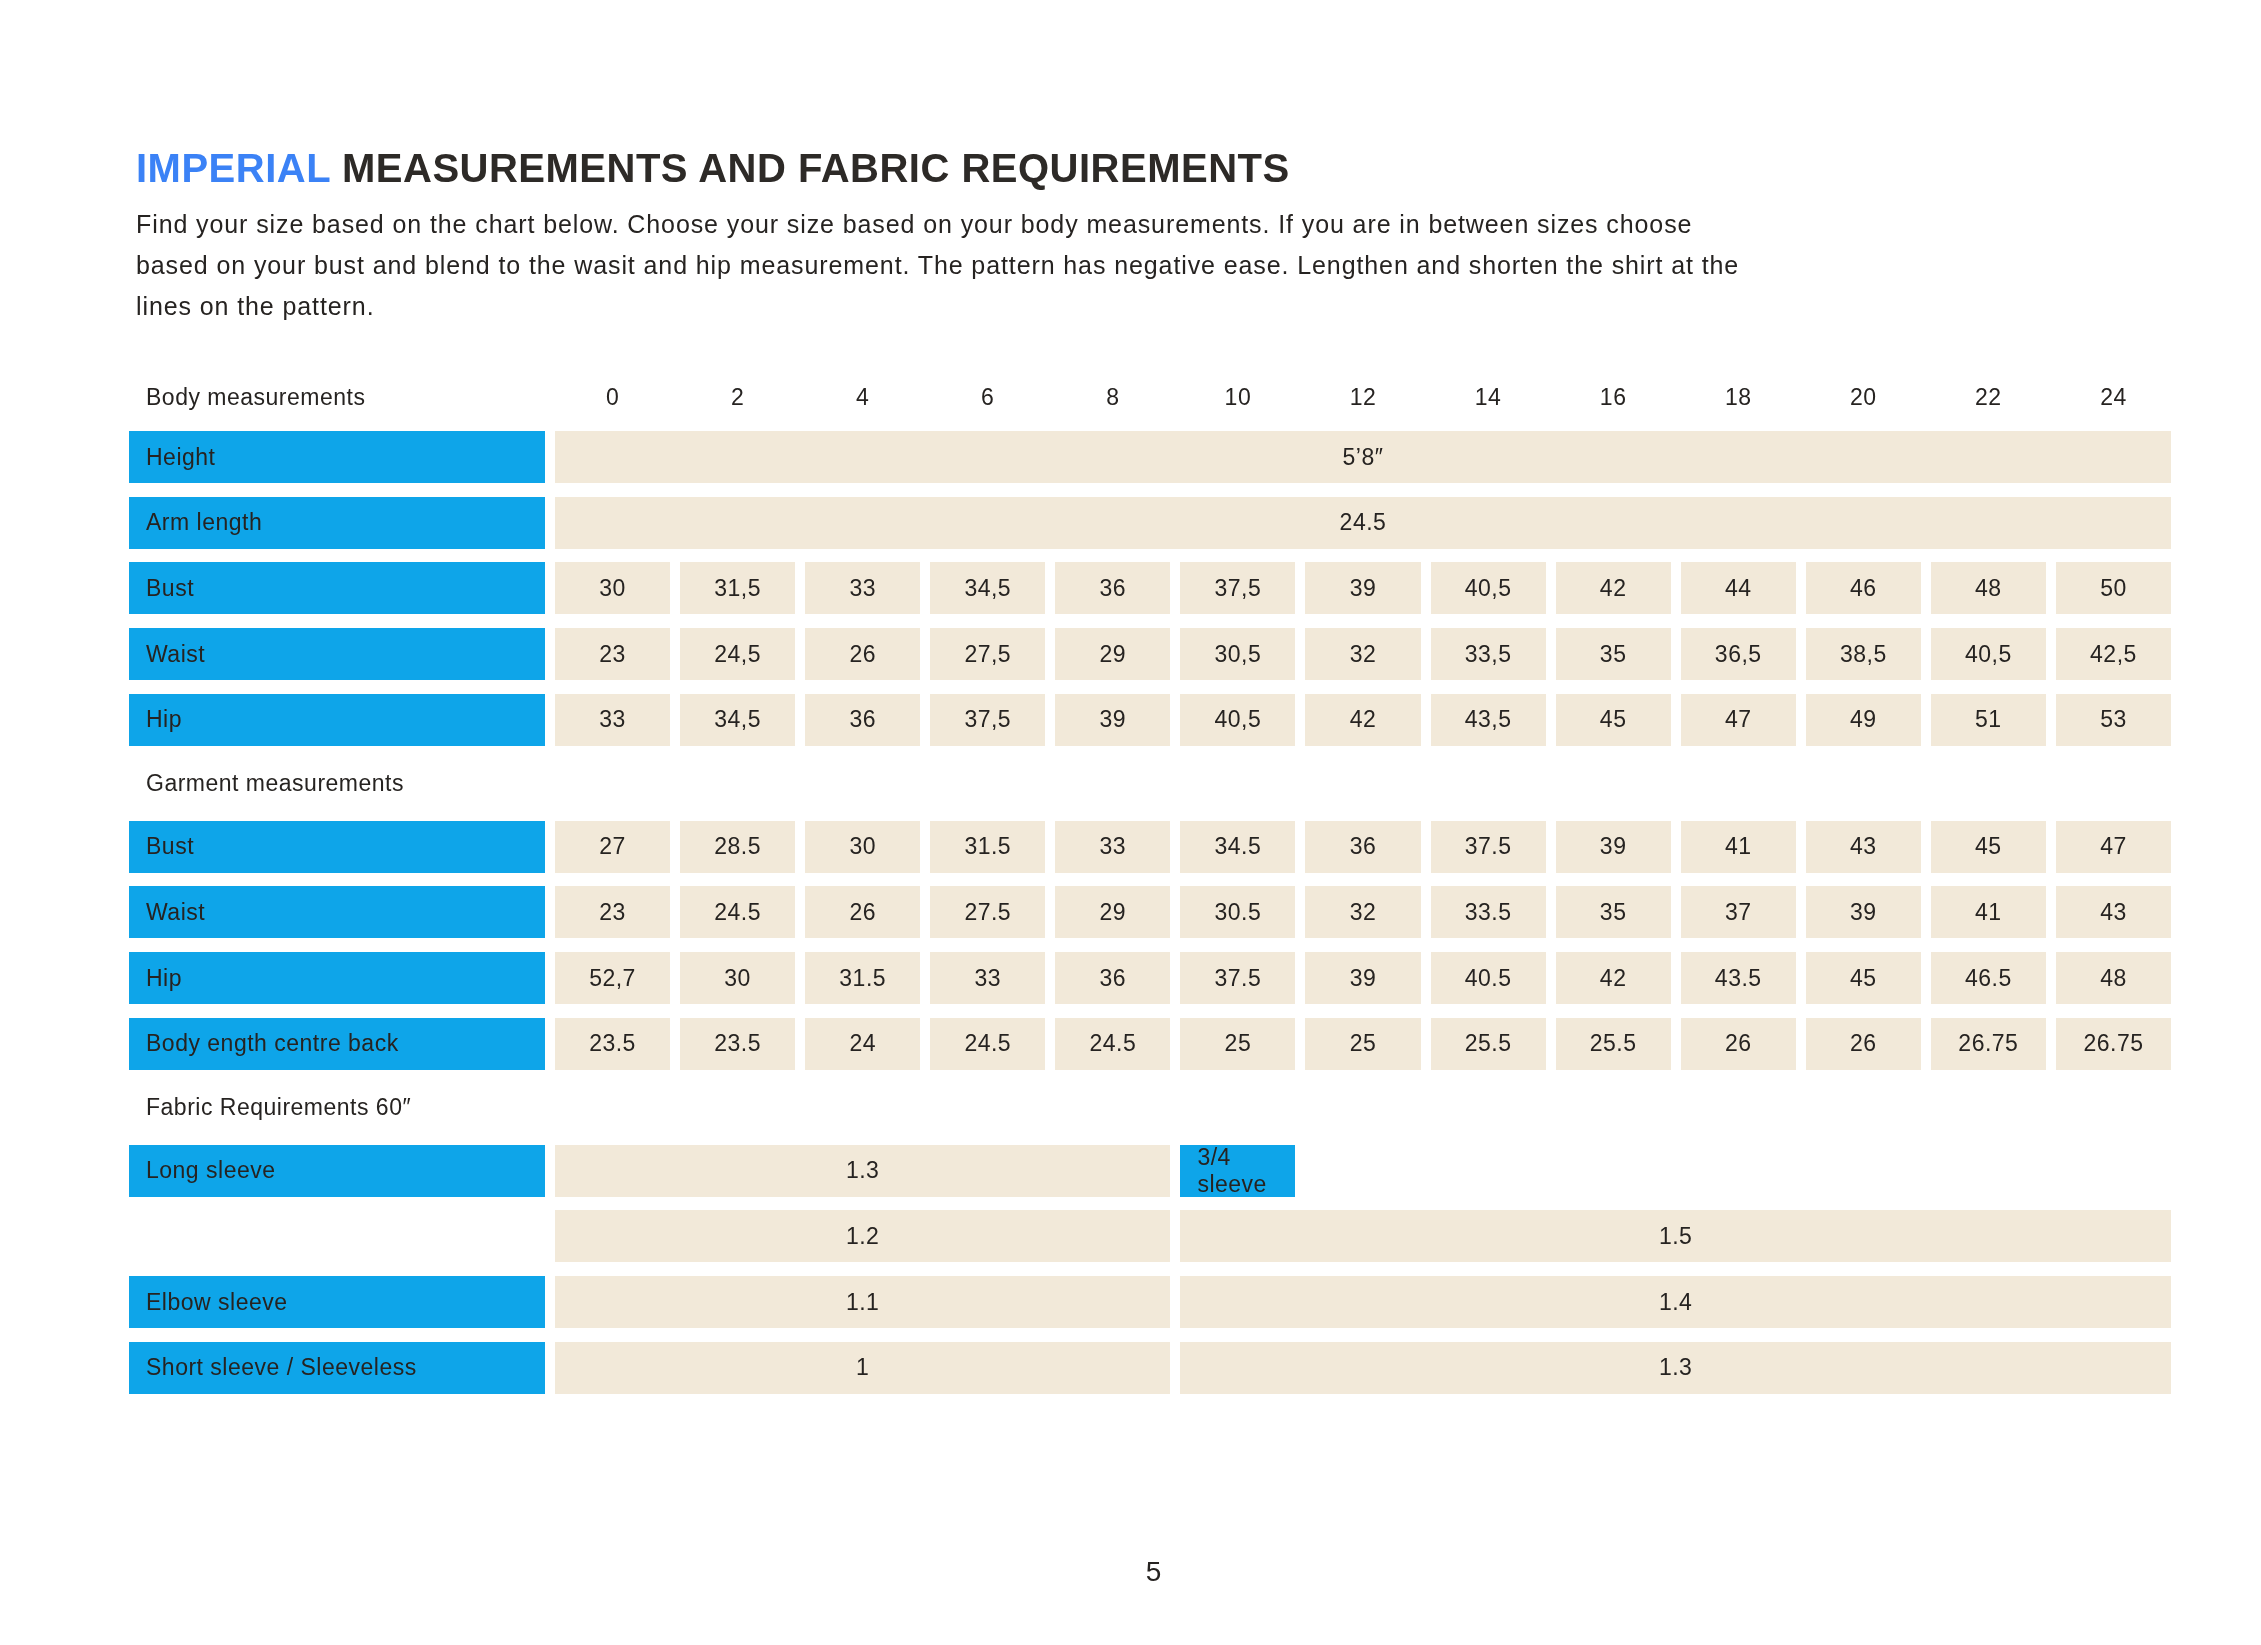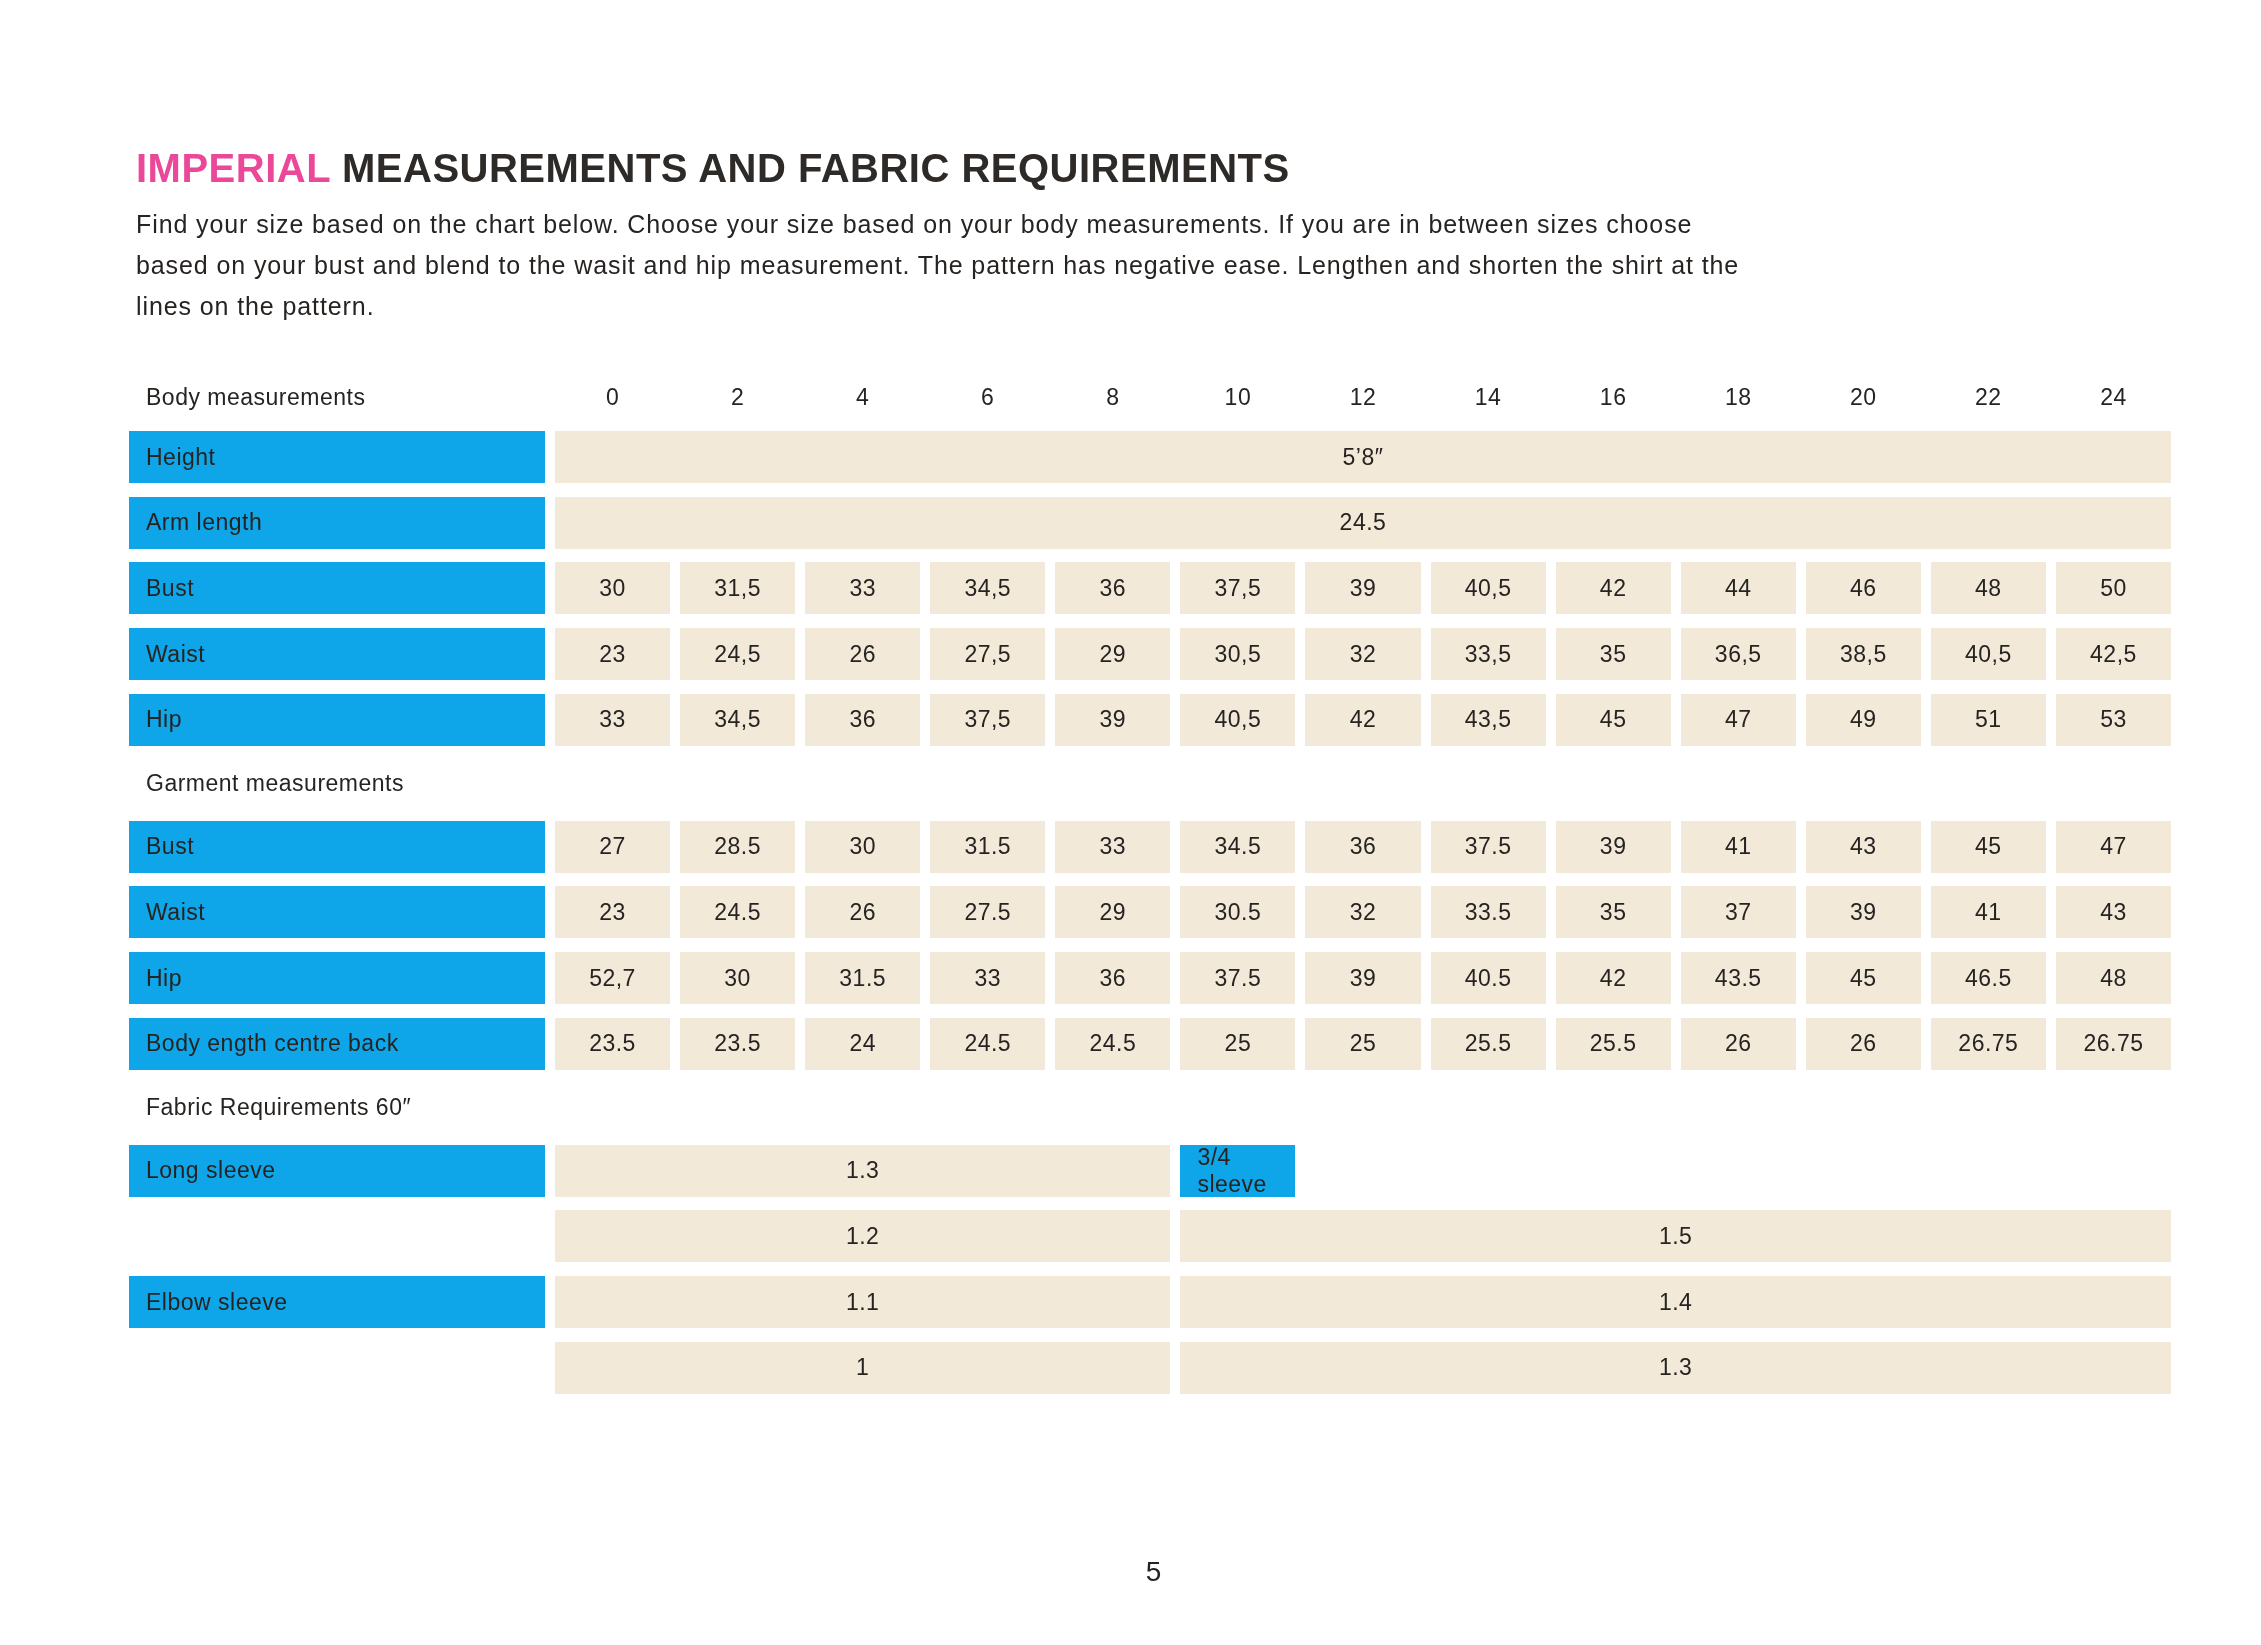--- a/index.html
+++ b/index.html
@@ -7,21 +7,21 @@
     width:2307px;height:1645px;background:#ffffff;
     font-family:"Liberation Sans", sans-serif;
     color:#262321;position:relative;
   }
   .content{position:absolute;top:0;left:0;width:100%;}
   .title{
     margin:146px 0 0 136px;
     font-size:40px;font-weight:700;letter-spacing:0.5px;
     color:#2d2a27;line-height:45px;
   }
-  .title .hl{color:#ec4899;}
+  .title .hl{color:#3b82f6;}
   .intro{
     margin:12.7px 0 0 136px;
     font-size:25px;line-height:41px;letter-spacing:0.9px;color:#262321;
   }
   .size-table{
     margin:50px 0 0 129px;
     width:2042px;
     display:grid;
     grid-template-columns:416px repeat(13,1fr);
     column-gap:10px;row-gap:13.6px;
@@ -195,20 +195,21 @@
     <div class="cell span5">1.3</div>
 
     <div class="cell label">3/4 sleeve</div>
     <div class="cell span5">1.2</div>
     <div class="cell span8">1.5</div>
 
     <div class="cell label">Elbow sleeve</div>
     <div class="cell span5">1.1</div>
     <div class="cell span8">1.4</div>
 
+    <div class="cell label">Short sleeve / Sleeveless</div>
     <div class="cell span5">1</div>
     <div class="cell span8">1.3</div>
 
   </div>
 
   <div class="page-num">5</div>
 
 </div>
 
 

